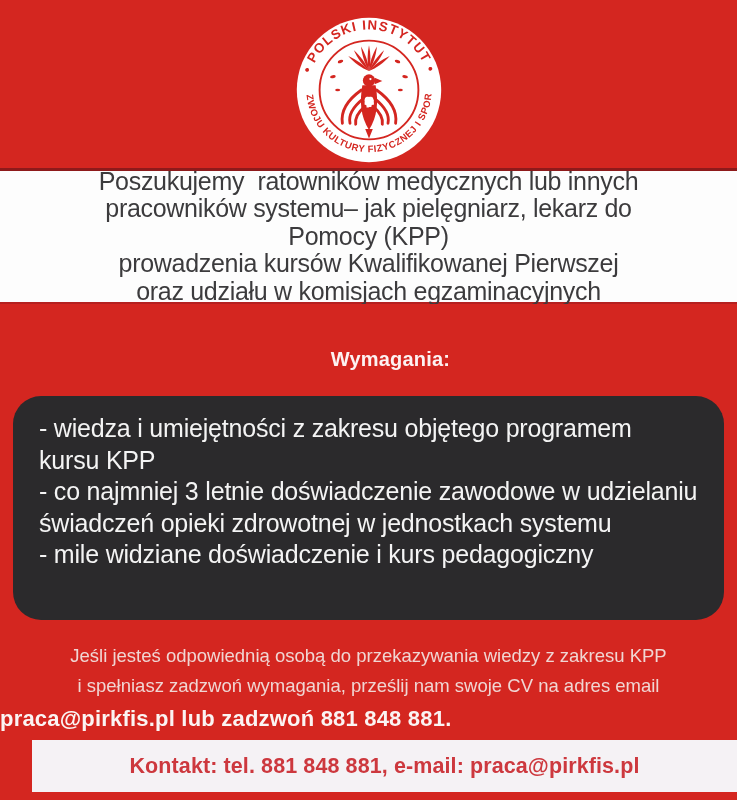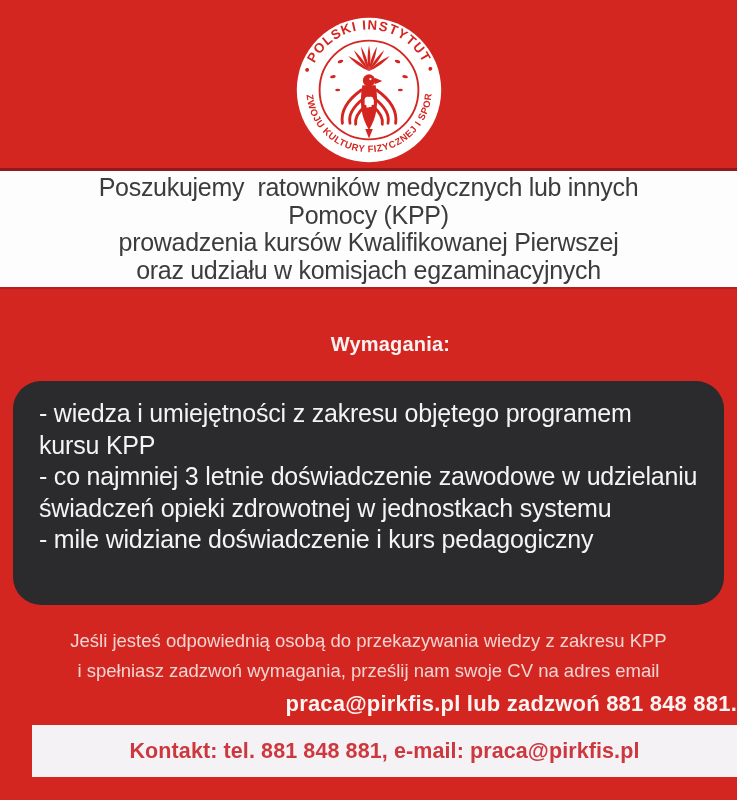--- a/index.html
+++ b/index.html
@@ -14,21 +14,21 @@
     display:flex;flex-direction:column;
   }
   
   .header-red{
     height:168px;flex:none;background:#d42620;
     display:flex;align-items:flex-start;justify-content:center;
   }
   .logo-wrap{margin-top:14px;width:152px;height:152px;}
   
   .white-band{
-    height:121px;flex:none;background:#fdfdfd;
+    height:136px;flex:none;background:#fdfdfd;
     border-top:3px solid #8e1a1b;
     border-bottom:2px solid #b5201f;
     box-sizing:border-box;
     display:flex;flex-direction:column;justify-content:center;
     text-align:center;
     color:#3c3b3d;
     font-size:25px;line-height:27.5px;letter-spacing:-0.3px;
   }
   .white-band .hl{white-space:pre;}
   
@@ -42,21 +42,21 @@
     background:#2b2a2c;border-radius:28px;
     padding:17px 26px 17px 26px;
     color:#f4f4f4;font-size:25px;line-height:31.5px;letter-spacing:-0.2px;
     min-height:224px;
   }
   .cta{
     margin-top:21px;text-align:center;
     color:#f0d6d3;font-size:18.5px;line-height:30px;
   }
   .cta-contact{
-    margin-top:5px;text-align:right;
+    margin-top:5px;text-align:left;
     color:#fbf4f3;font-weight:bold;font-size:22px;letter-spacing:0.2px;
   }
   
   .footer{
     height:52px;flex:none;background:#f5f2f5;
     display:flex;align-items:center;justify-content:center;
     color:#cd383e;font-weight:bold;font-size:21.5px;letter-spacing:0.1px;margin-left:32px;
   }
 </style>
 </head>
@@ -115,20 +115,21 @@
           </g>
 
           <path d="M76 121 L84 121 L80 131 Z"></path>
         </g>
       </svg>
     </div>
   </div>
 
   <div class="white-band">
     <div class="hl">Poszukujemy  ratowników medycznych lub innych</div>
+    <div class="hl">pracowników systemu– jak pielęgniarz, lekarz do</div>
     <div class="hl">Pomocy (KPP)</div>
     <div class="hl">prowadzenia kursów Kwalifikowanej Pierwszej</div>
     <div class="hl">oraz udziału w komisjach egzaminacyjnych</div>
   </div>
 
   <div class="red-mid">
     <div class="req-heading">Wymagania:</div>
 
     <div class="req-box">
       <div class="req-item">- wiedza i umiejętności z zakresu objętego programem kursu KPP</div>

